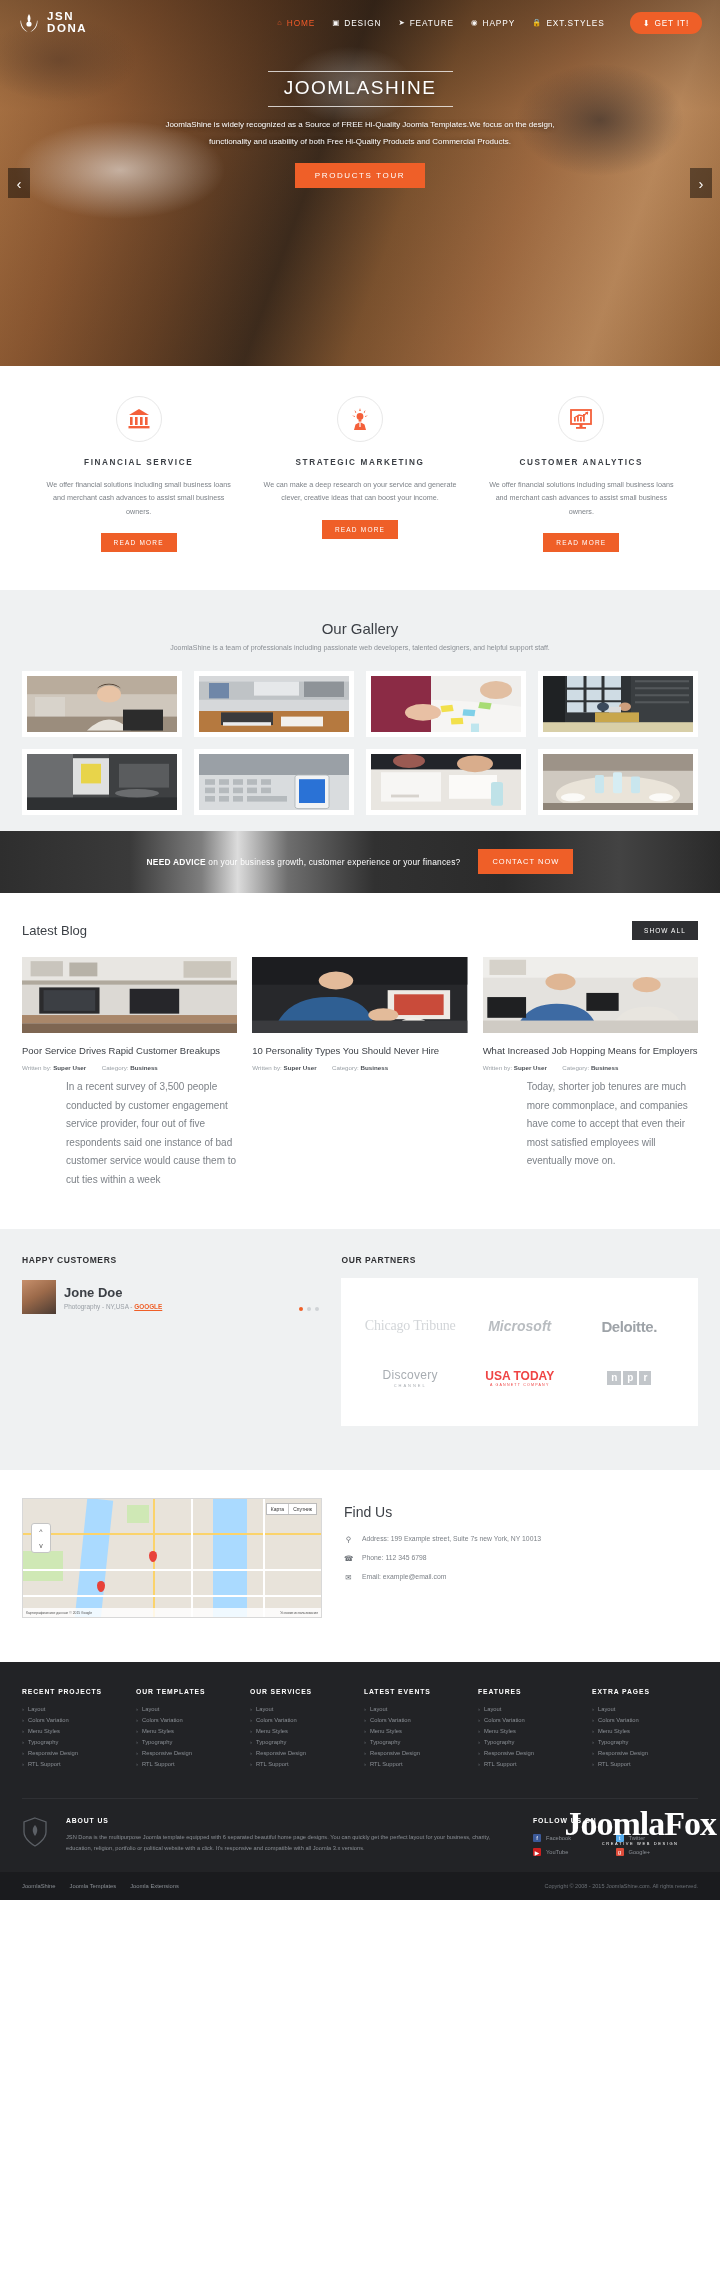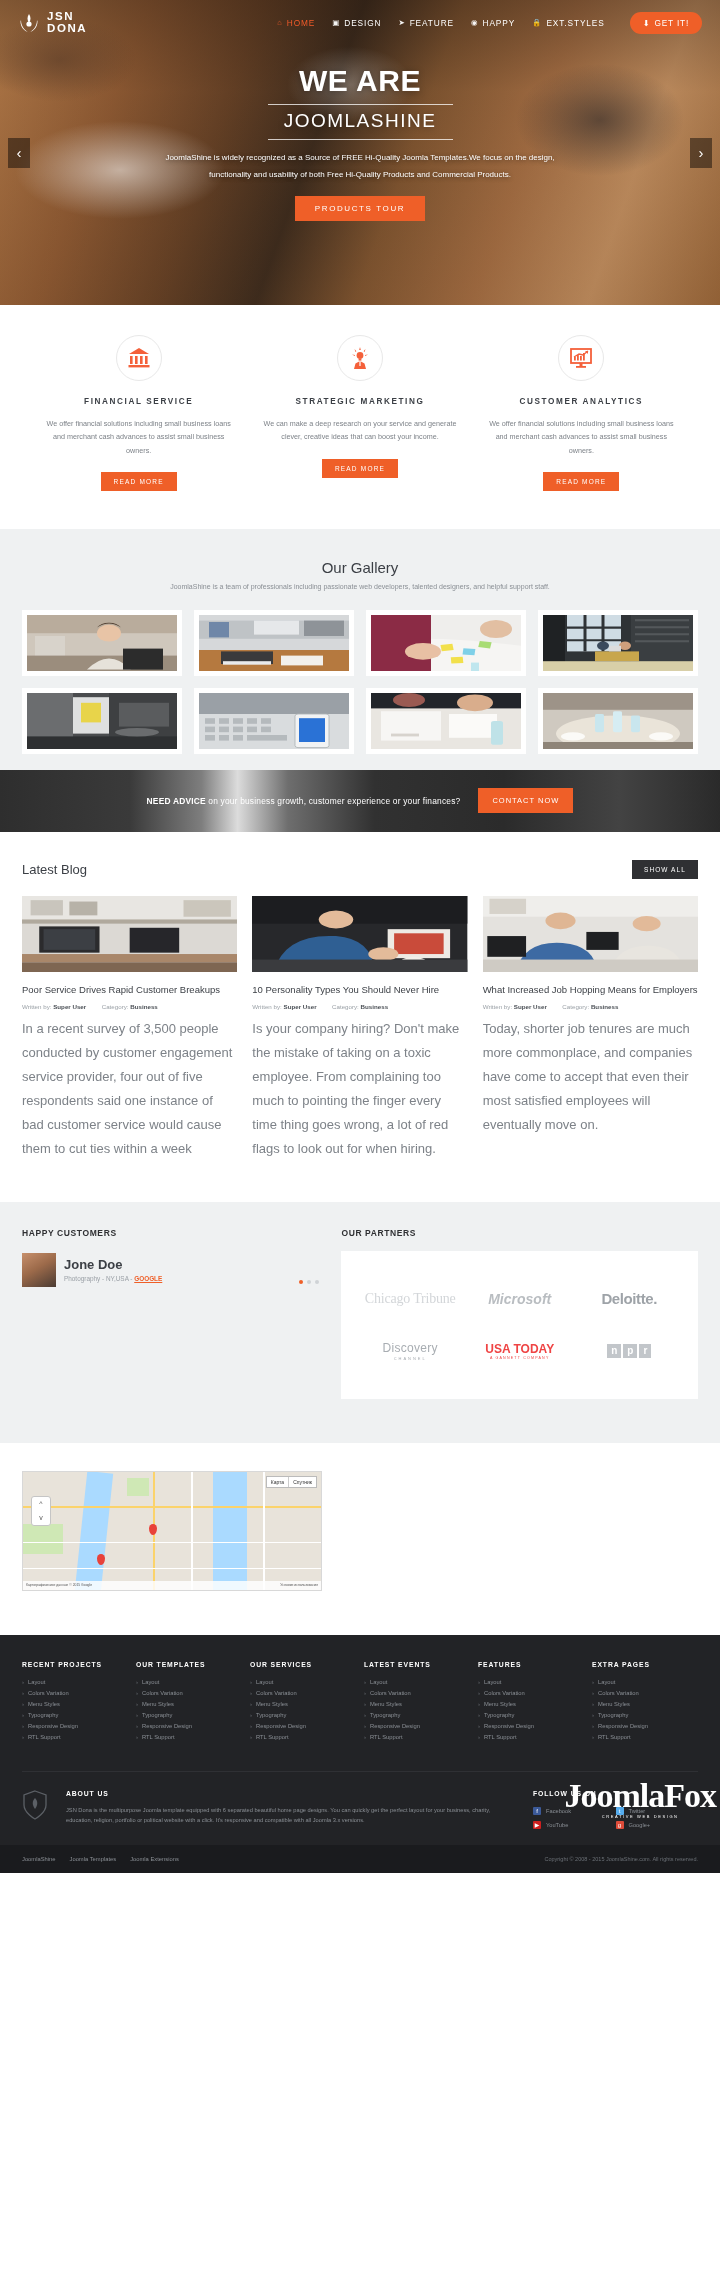--- a/index.html
+++ b/index.html
@@ -8,21 +8,21 @@
     font-family: "Liberation Sans", sans-serif;
     background: #ffffff;
     color: #444;
     -webkit-font-smoothing: antialiased;
   }
   .page { width: 720px; position: relative; overflow: hidden; }
 
   
   .hero {
     position: relative;
-    height: 305px;
+    height: 366px;
     background:
       linear-gradient(180deg, rgba(40,25,15,.45) 0%, rgba(60,40,25,.20) 30%, rgba(70,45,25,.25) 100%),
       linear-gradient(110deg,#c98a52 0%,#9c6237 18%,#6b4427 32%,#3a2a1d 44%,#8a5c34 56%,#b5794a 70%,#d8a06c 84%,#a9713f 100%);
     background-size: cover;
     overflow: hidden;
   }
   .hero::before{
     content:"";
     position:absolute; inset:0;
     background:
@@ -177,21 +177,21 @@
   .posts { display: flex; gap: 15px; }
   .post { flex: 1; }
   .post-img { width: 100%; height: 76px; display: block; }
   .post-title {
     font-size: 9.5px; color: #3b3f45; line-height: 1.4;
     margin: 11px 0 7px; font-weight: 400;
   }
   .post-meta { font-size: 6.2px; color: #9aa0a6; margin-bottom: 7px; }
   .post-meta b { color: #4a4f55; }
   .post-meta .sep { display: inline-block; width: 12px; }
-  .post-body { font-size: 13px; line-height: 1.85; color: #7d8288; }
+  .post-body { font-size: 10px; line-height: 1.85; color: #7d8288; margin-left: 44px; }
 
   
   .cust { background: #eff1f2; padding: 26px 22px 44px; display: flex; gap: 22px; }
   .cust-left { width: 44%; }
   .cust-right { flex: 1; }
   .blk-title {
     font-size: 8.5px; font-weight: 700; letter-spacing: .6px;
     color: #2f3033; margin-bottom: 13px;
   }
   .quote {
@@ -370,21 +370,20 @@
           <span>EXT.STYLES</span>
         </a>
         <a class="btn-getit" href="#">
           <span>⬇</span>
           <span>GET IT!</span>
         </a>
       </nav>
     </div>
 
     <div class="hero-body">
-      <div class="hero-t1">WE ARE</div>
       <div class="hero-rule"></div>
       <div class="hero-t2">JOOMLASHINE</div>
       <div class="hero-rule"></div>
       <p class="hero-p">JoomlaShine is widely recognized as a Source of FREE Hi-Quality Joomla Templates.We focus on the design, functionality and usability of both Free Hi-Quality Products and Commercial Products.</p>
       <a class="hero-cta" href="#">PRODUCTS TOUR</a>
     </div>
 
     <div class="arrow left">‹</div>
     <div class="arrow right">›</div>
   </section>
@@ -638,21 +637,20 @@
           <rect x="0" y="92" width="200" height="18" fill="#3a3b3e"></rect>
         </svg>
         <h3 class="post-title">10 Personality Types You Should Never Hire</h3>
         <div class="post-meta">
           <span>Written by:</span>
           <b>Super User</b>
           <span class="sep"></span>
           <span>Category:</span>
           <b>Business</b>
         </div>
-        <p class="post-body">Is your company hiring? Don't make the mistake of taking on a toxic employee. From complaining too much to pointing the finger every time thing goes wrong, a lot of red flags to look out for when hiring.</p>
       </article>
 
       <article class="post">
         <svg class="post-img" viewBox="0 0 200 110" preserveAspectRatio="none">
           <rect width="200" height="110" fill="#e4e2de"></rect>
           <rect x="0" y="0" width="200" height="30" fill="#efeeeb"></rect>
           <rect x="6" y="4" width="34" height="22" fill="#d6d2ca"></rect>
           <path d="M30 110 q8 -46 44 -42 q30 4 32 42z" fill="#3d6aa3"></path>
           <ellipse cx="72" cy="36" rx="14" ry="12" fill="#dfb694"></ellipse>
           <path d="M118 110 q6 -40 38 -38 q28 2 30 38z" fill="#e8e5df"></path>
@@ -749,20 +747,35 @@
         <span>v</span>
       </div>
       <div class="pin" style="left:126px;top:52px"></div>
       <div class="pin" style="left:74px;top:82px"></div>
       <div class="map-foot">
         <span>Картографические данные © 2015 Google</span>
         <span>Условия использования</span>
       </div>
     </div>
 
+    <div class="findus-right">
+      <h2 class="findus-h">Find Us</h2>
+      <div class="fu-row">
+        <span class="fu-ico">⚲</span>
+        <span>Address: 199 Example street, Suite 7s new York, NY 10013</span>
+      </div>
+      <div class="fu-row">
+        <span class="fu-ico">☎</span>
+        <span>Phone: 112 345 6798</span>
+      </div>
+      <div class="fu-row">
+        <span class="fu-ico">✉</span>
+        <span>Email: example@email.com</span>
+      </div>
+    </div>
   </section>
 
   <footer class="footer">
     <div class="fcols">
 
       <div class="fcol">
         <h4>RECENT PROJECTS</h4>
         <ul>
           <li>
               <a href="#">Layout</a>

